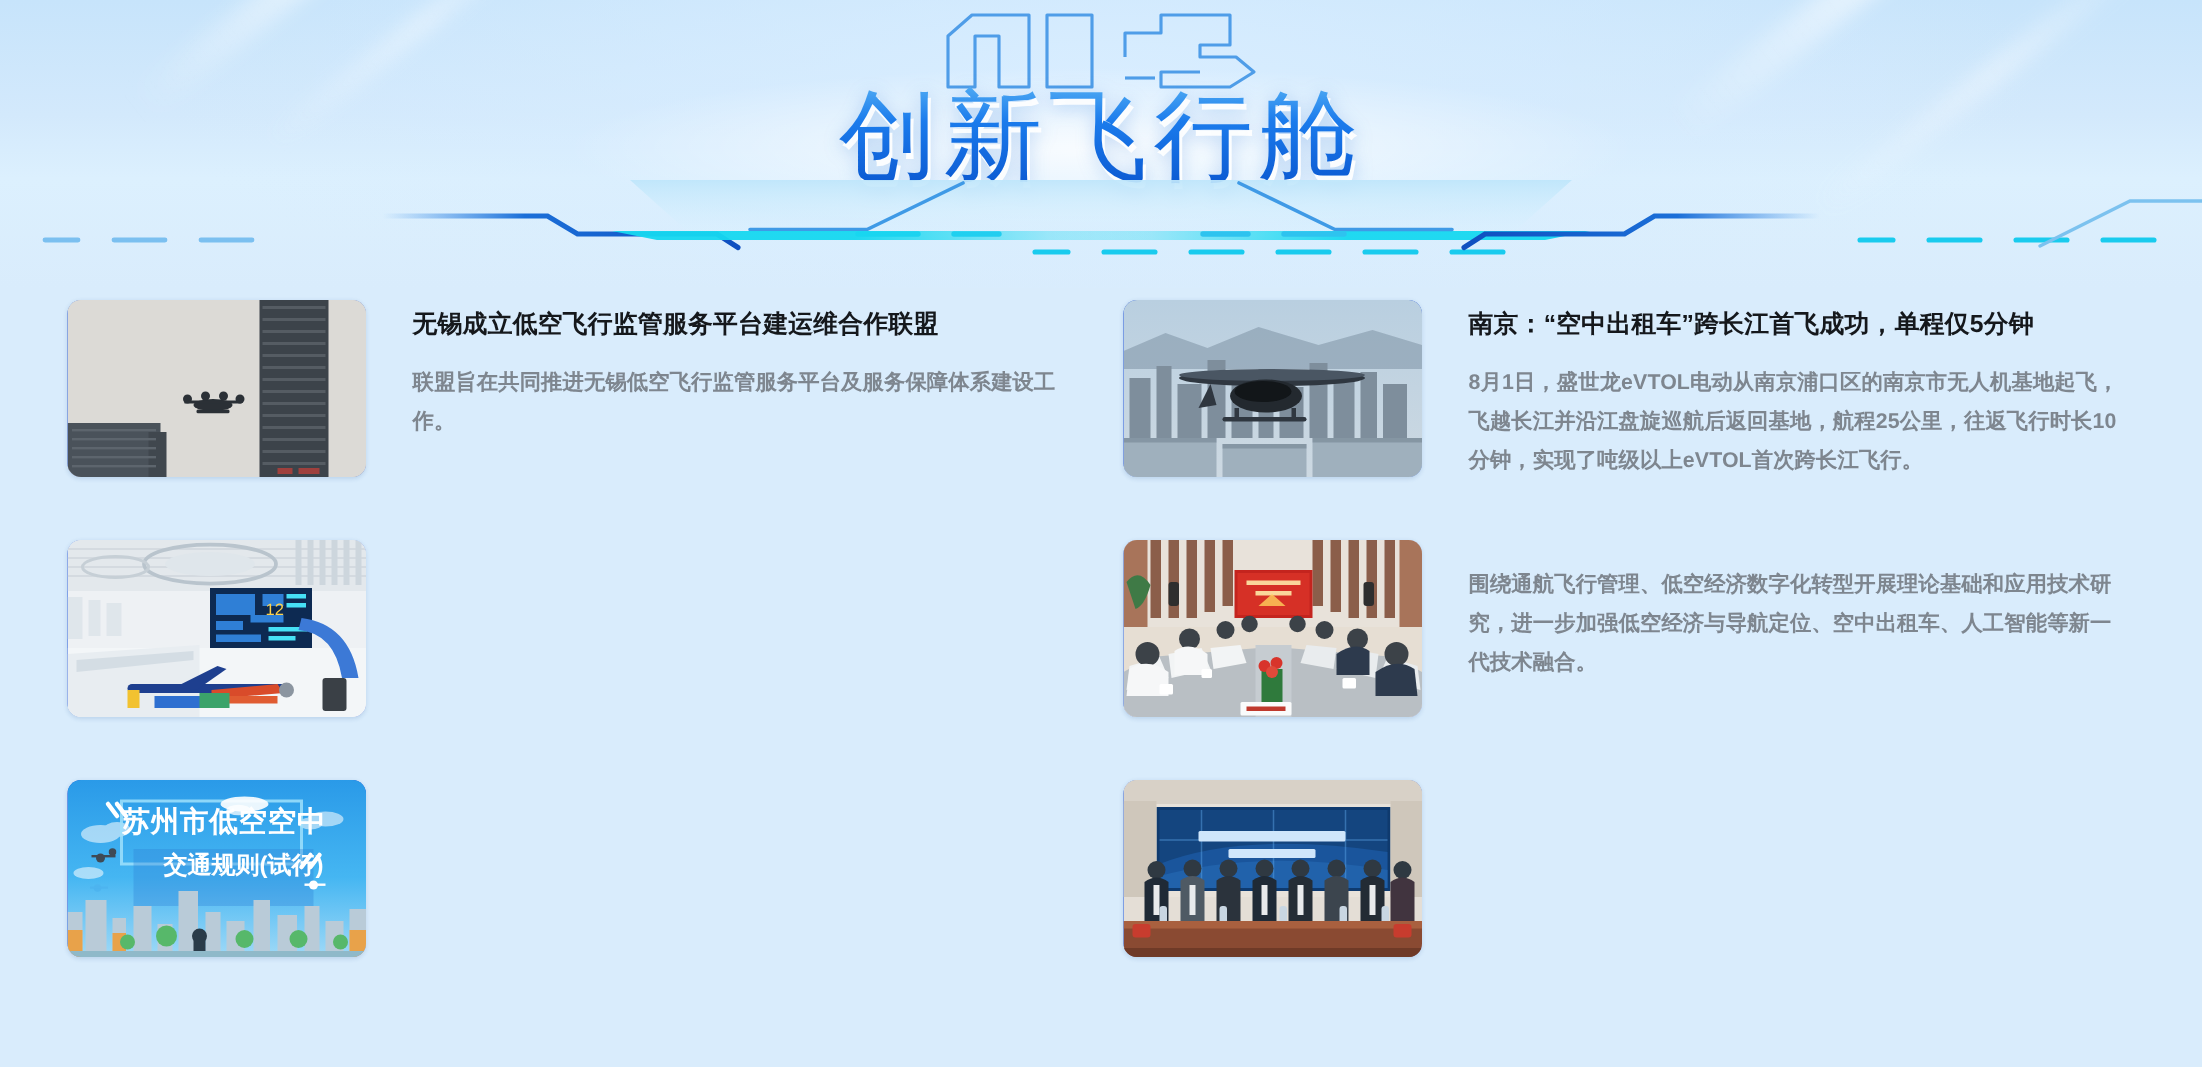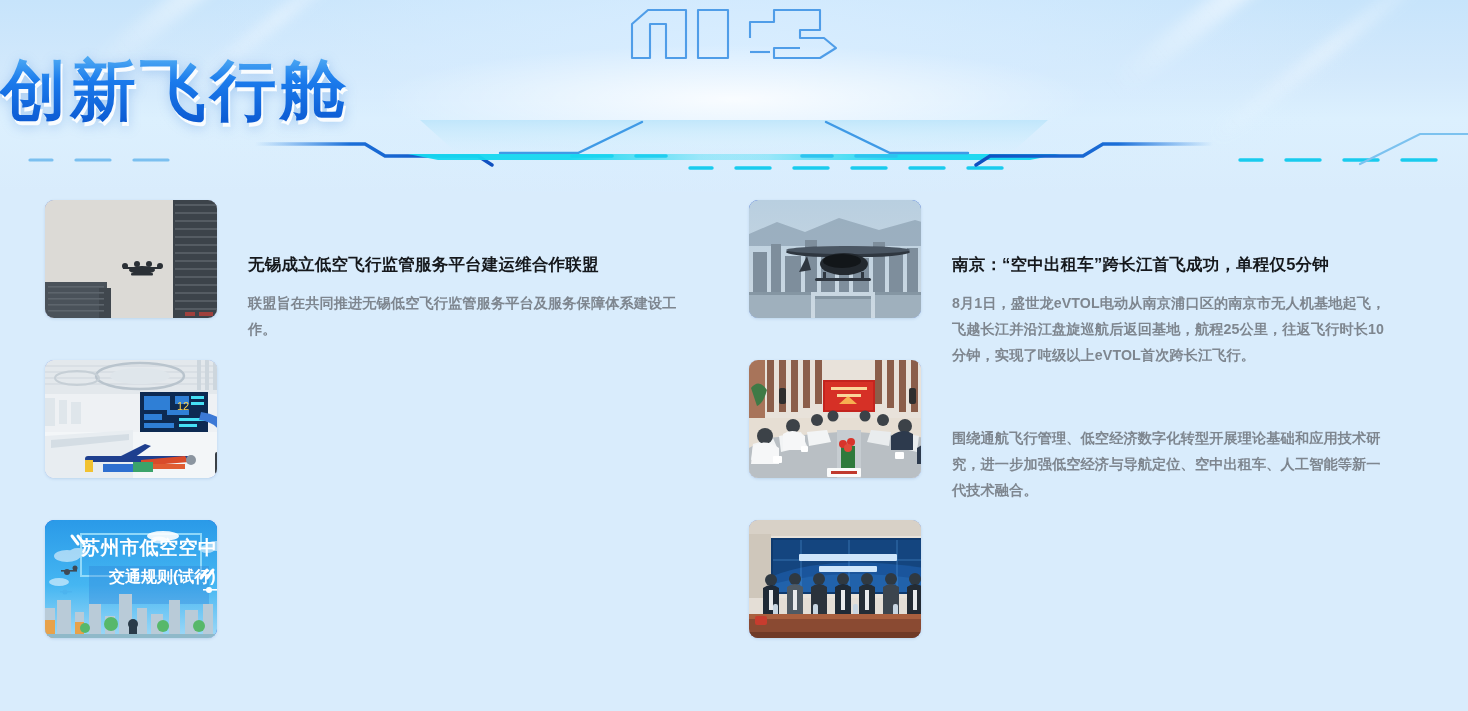--- a/index.html
+++ b/index.html
@@ -35,21 +35,22 @@
     background:radial-gradient(ellipse at center, rgba(255,255,255,.85) 0%, rgba(255,255,255,0) 70%);
     pointer-events:none;
   }
 
   
   #glyph { position:absolute; left:50%; top:8px; transform:translateX(-50%); }
 
   
   #wordmark {
     position:absolute; left:0; top:52px; width:100%;
-    font-size:66px; line-height:76px; font-weight:bold;
+    text-align:center;
+    font-size:66px; line-height:76px; font-weight:normal;
     letter-spacing:4px;
     color:#1472e6;
     background:linear-gradient(180deg,#59b4f5 0%,#1b7bec 38%,#0a56cf 100%);
     -webkit-background-clip:text; background-clip:text;
     -webkit-text-fill-color:transparent;
     filter:drop-shadow(2px 4px 0 rgba(255,255,255,.9)) drop-shadow(0 2px 6px rgba(30,110,210,.25));
     white-space:nowrap;
   }
 
   
@@ -60,28 +61,28 @@
     position:absolute; left:0; top:200px; width:1468px; height:490px;
     display:grid;
     grid-template-columns:704px 704px;
     grid-template-rows:160px 160px 160px;
     column-gap:0px; row-gap:0px;
     padding-left:45px;
   }
   .news { display:flex; align-items:flex-start; gap:31px; }
   .thumb {
     flex:0 0 auto;
-    width:172px; height:118px;
+    width:199px; height:118px;
     border-radius:9px; overflow:hidden;
     background:#1d4ed8;
     box-shadow:0 1px 3px rgba(40,90,150,.16);
     position:relative;
   }
   .thumb svg { display:block; width:199px; height:118px; }
-  .txt { flex:1 1 auto; padding-top:4px; max-width:440px;margin-top:48px; }
+  .txt { flex:1 1 auto; padding-top:4px; max-width:440px; }
   .ntitle {
     font-size:16.5px; line-height:25px; font-weight:bold; color:#15181c;
     letter-spacing:.2px;
   }
   .ndesc {
     margin-top:13px;
     font-size:14.2px; line-height:26px; color:#7e868f;
     letter-spacing:.1px;
     font-weight:bold;
   }

